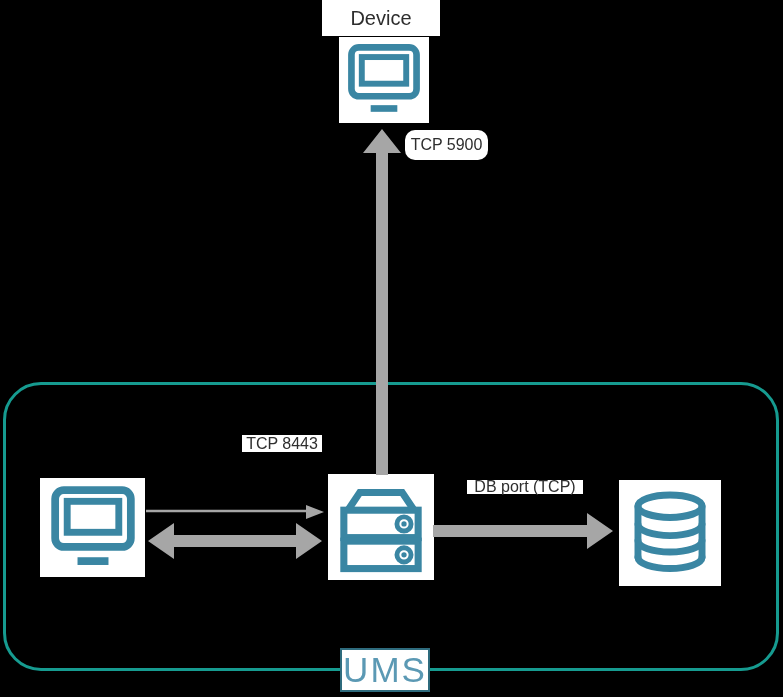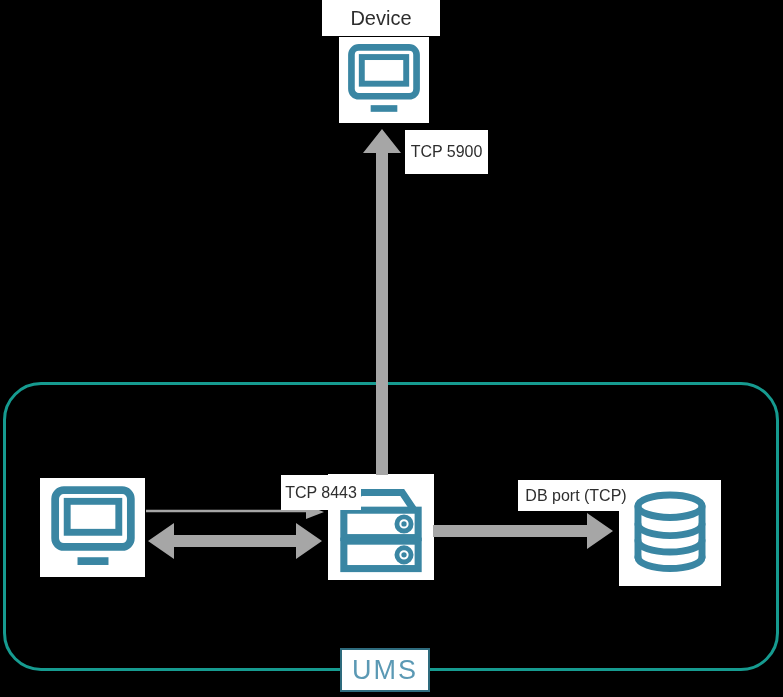--- a/index.html
+++ b/index.html
@@ -46,36 +46,36 @@
     position: absolute; left: 3px; top: 382px; width: 776px; height: 289px;
     border: 3px solid var(--container-border);
     border-radius: 38px;
     z-index: 1;
   }
   #ums-label-box {
     position: absolute; left: 340px; top: 648px; width: 90px; height: 44px;
     background: var(--label-background);
     border: 2px solid var(--ums-border);
     color: var(--ums-text);
-    font-size: 27px; font-weight: 300; letter-spacing: 2px;
+    font-size: 35px; font-weight: 300; letter-spacing: 2px;
     display: flex; align-items: center; justify-content: center;
     z-index: 3;
   }
 
   
   .port-label {
     position: absolute;
     background: var(--label-background); color: var(--label-text);
     font-size: 16px;
     display: flex; align-items: center; justify-content: center;
     z-index: 4; white-space: nowrap;
   }
-  #label-tcp5900 { left: 405px; top: 130px; width: 83px; height: 44px; }
-  #label-tcp8443 { left: 242px; top: 475px; width: 80px; height: 35px; margin-left: 39px; }
-  #label-dbport  { left: 518px; top: 480px; width: 116px; height: 31px; }
+  #label-tcp5900 { left: 405px; top: 130px; width: 83px; height: 30px; border-radius: 10px; }
+  #label-tcp8443 { left: 242px; top: 435px; width: 80px; height: 17px; }
+  #label-dbport  { left: 467px; top: 480px; width: 116px; height: 14px; }
 
   
   .arrow { position: absolute; z-index: 3; }
   .arrow svg { display: block; color: var(--arrow); }
   #arrow-up        { left: 360px; top: 128px; width: 44px; height: 347px; }
   #arrow-thin      { left: 146px; top: 503px; width: 180px; height: 18px; }
   #arrow-bidir     { left: 146px; top: 521px; width: 178px; height: 40px; }
   #arrow-to-db     { left: 433px; top: 513px; width: 182px; height: 36px; }
 </style>
 </head>

